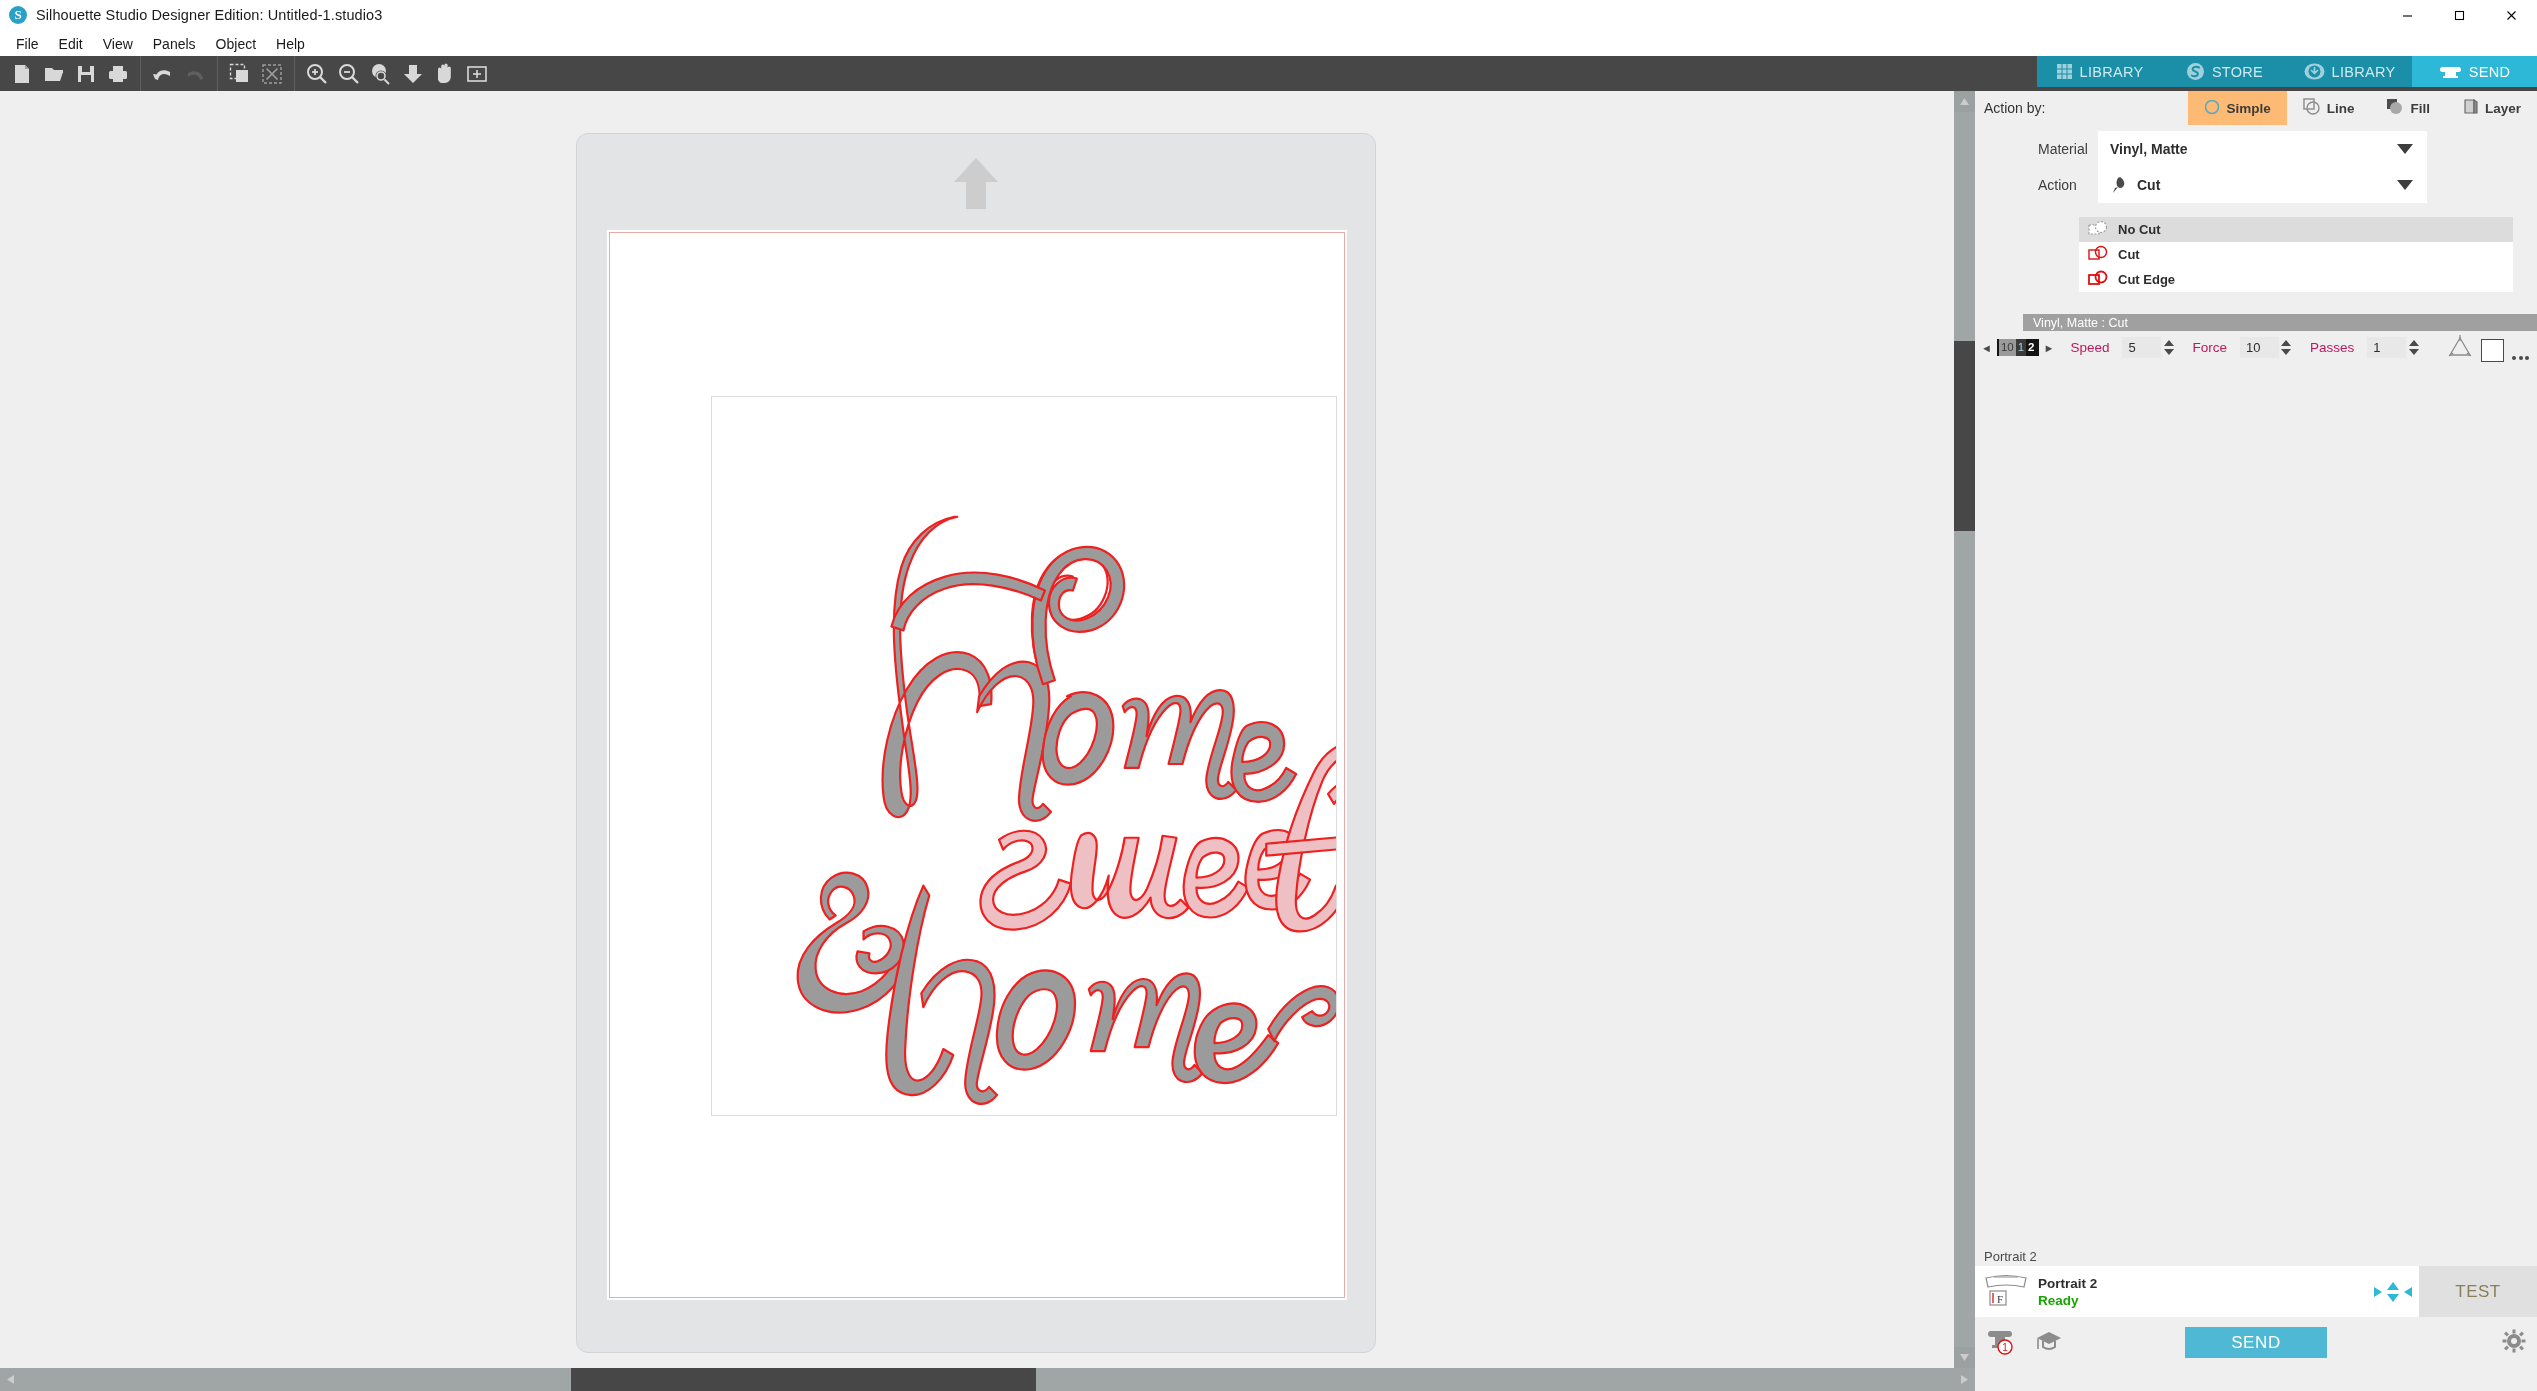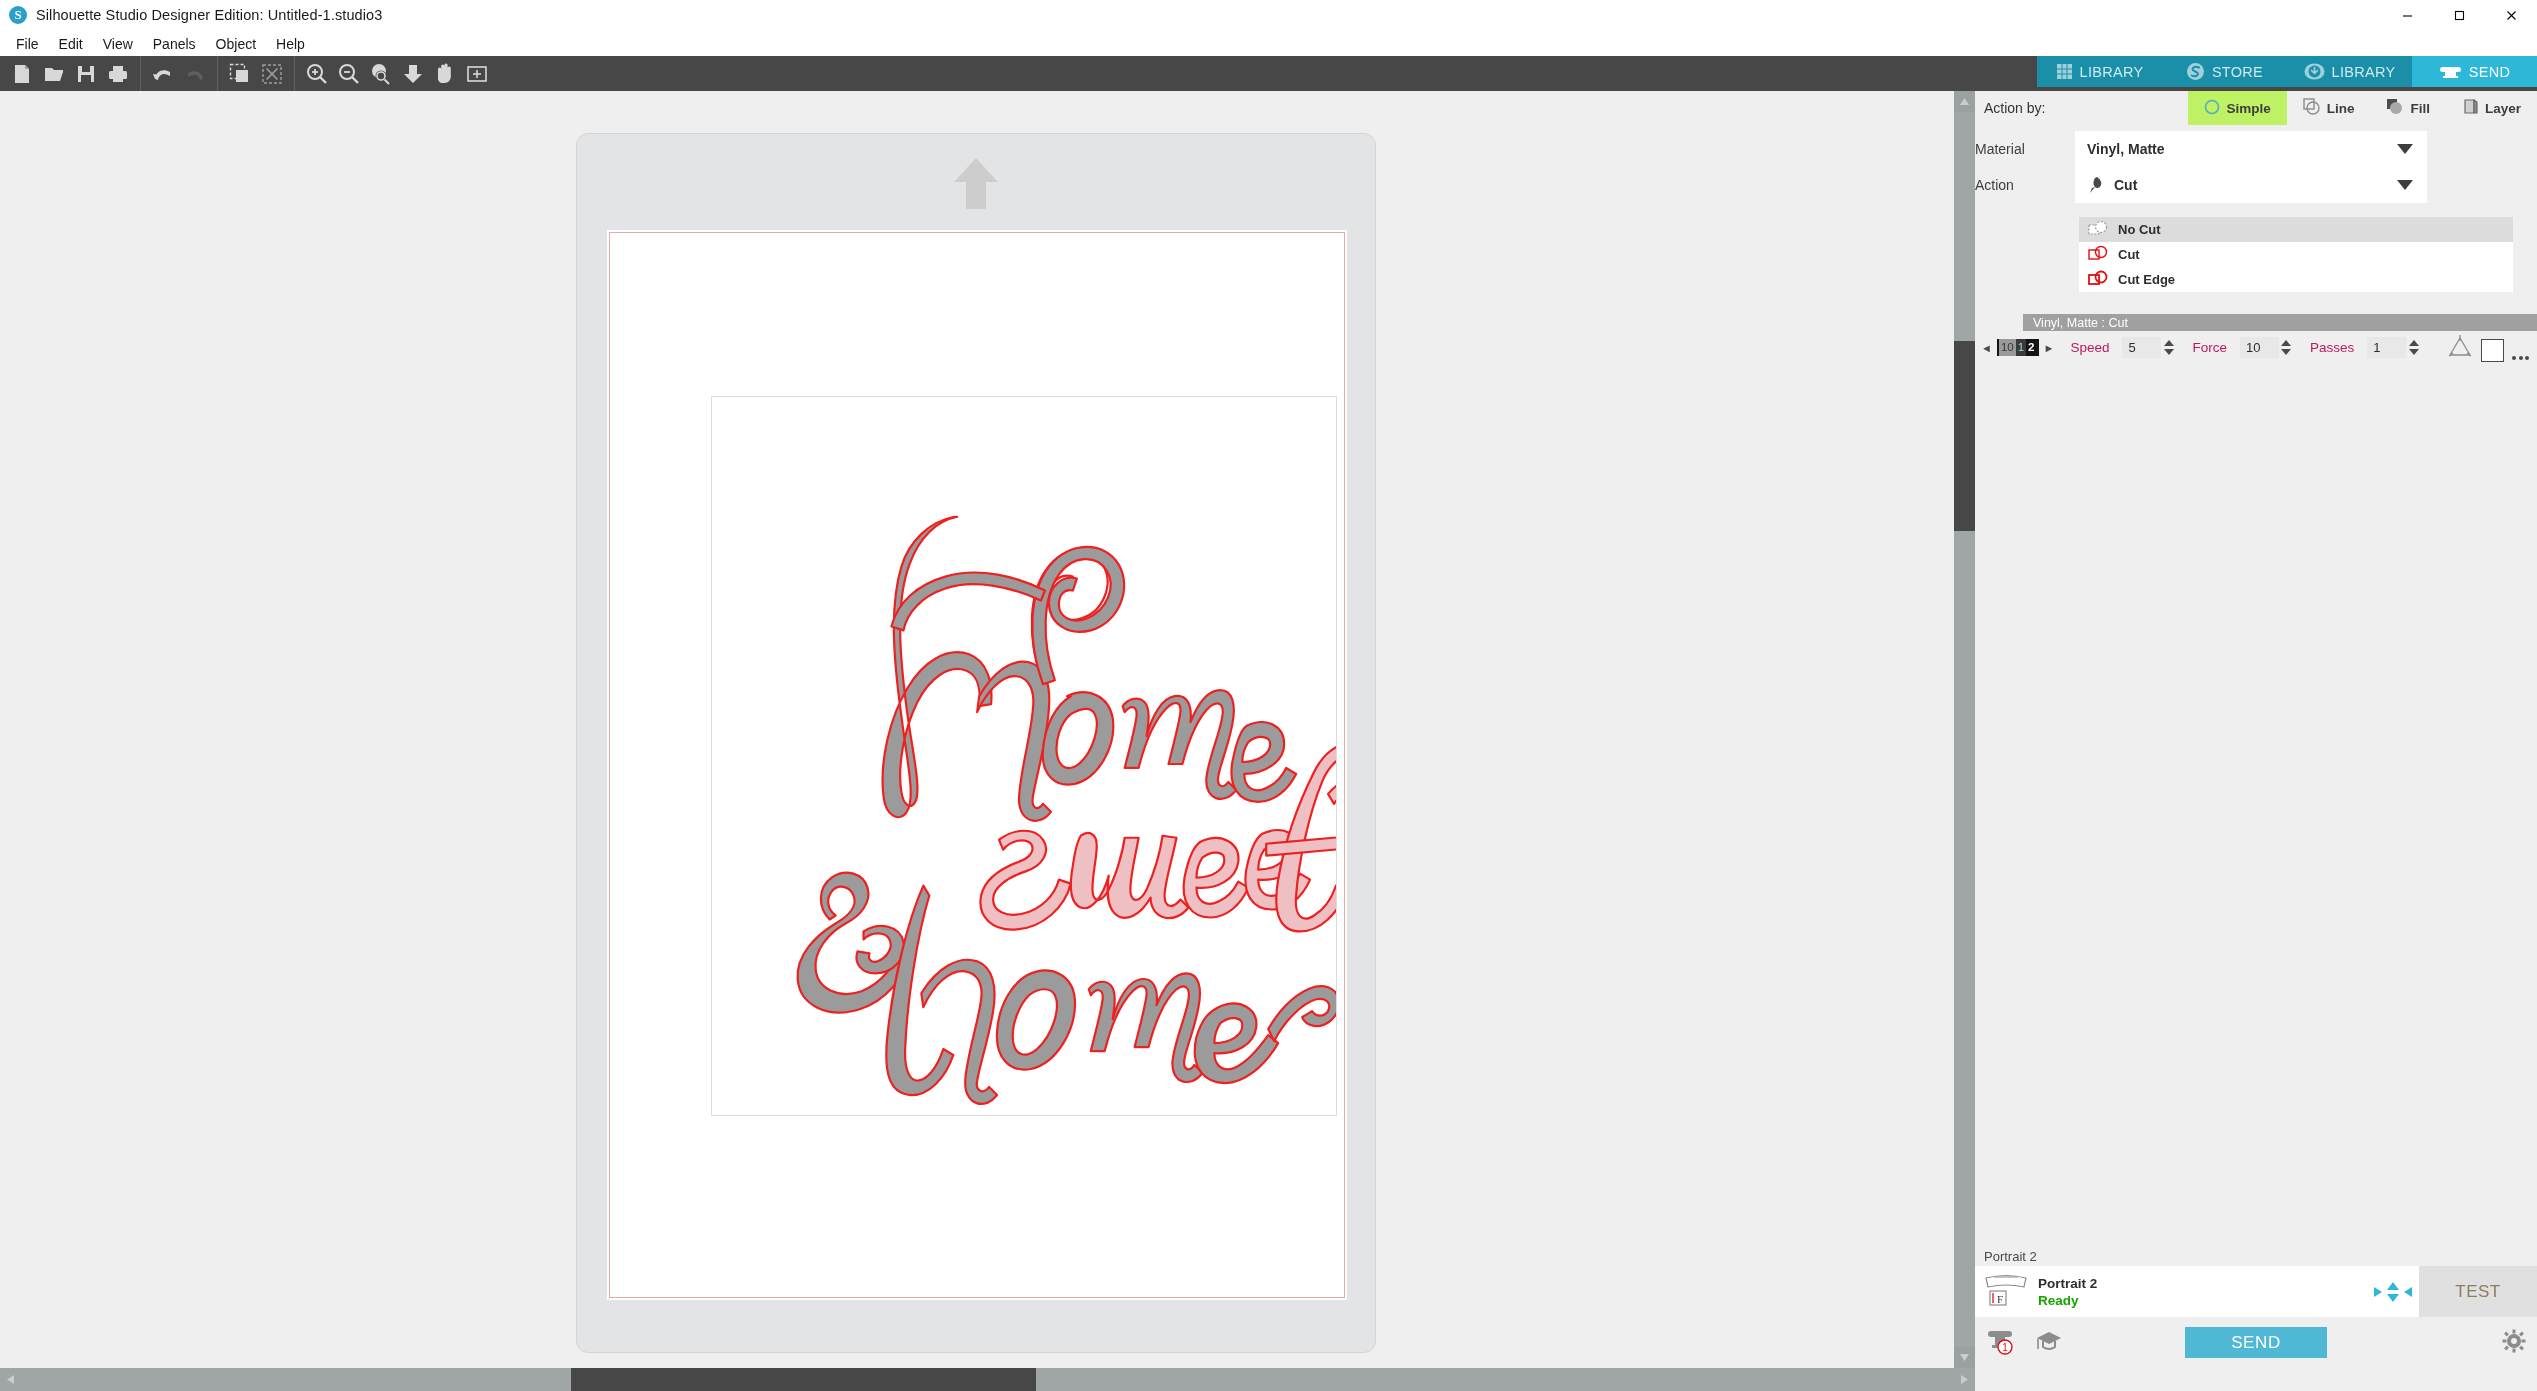--- a/index.html
+++ b/index.html
@@ -125,27 +125,27 @@
   .actionby {
     height: 34px; background: #efefef; display: flex; align-items: center;
     position: relative;
   }
   .actionby-label { font-size: 14px; color: #333; margin-left: 9px; }
   .ab-tabs { position: absolute; right: 0; top: 0; height: 34px; display: flex; }
   .ab-tab {
     display: flex; align-items: center; gap: 6px; padding: 0 16px; height: 34px;
     font-size: 13.5px; font-weight: bold; color: #3d3d3d;
   }
-  .ab-tab.active { background: #bef264; }
+  .ab-tab.active { background: #fdba74; }
 
   .settings-card {
     margin: 0; background: #efefef; padding: 6px 0 0 0;
   }
   .row { display: flex; align-items: center; height: 36px; }
-  .row-label { width: 100px; text-align: left; font-size: 14px; color: #3d3d3d; }
+  .row-label { width: 123px; text-align: left; padding-left: 63px; font-size: 14px; color: #3d3d3d; }
   .row-field {
     flex: 1; margin-right: 110px; background: #ffffff; height: 36px;
     display: flex; align-items: center; padding: 0 10px 0 12px;
     position: relative;
   }
   .row-field .val { font-size: 14px; font-weight: bold; color: #2e2e2e; }
   .caret { position: absolute; right: 14px; width: 0; height: 0;
     border-left: 8px solid transparent; border-right: 8px solid transparent;
     border-top: 10px solid #3d3d3d; }
   .field-icon { margin-right: 10px; display: flex; align-items: center; }

